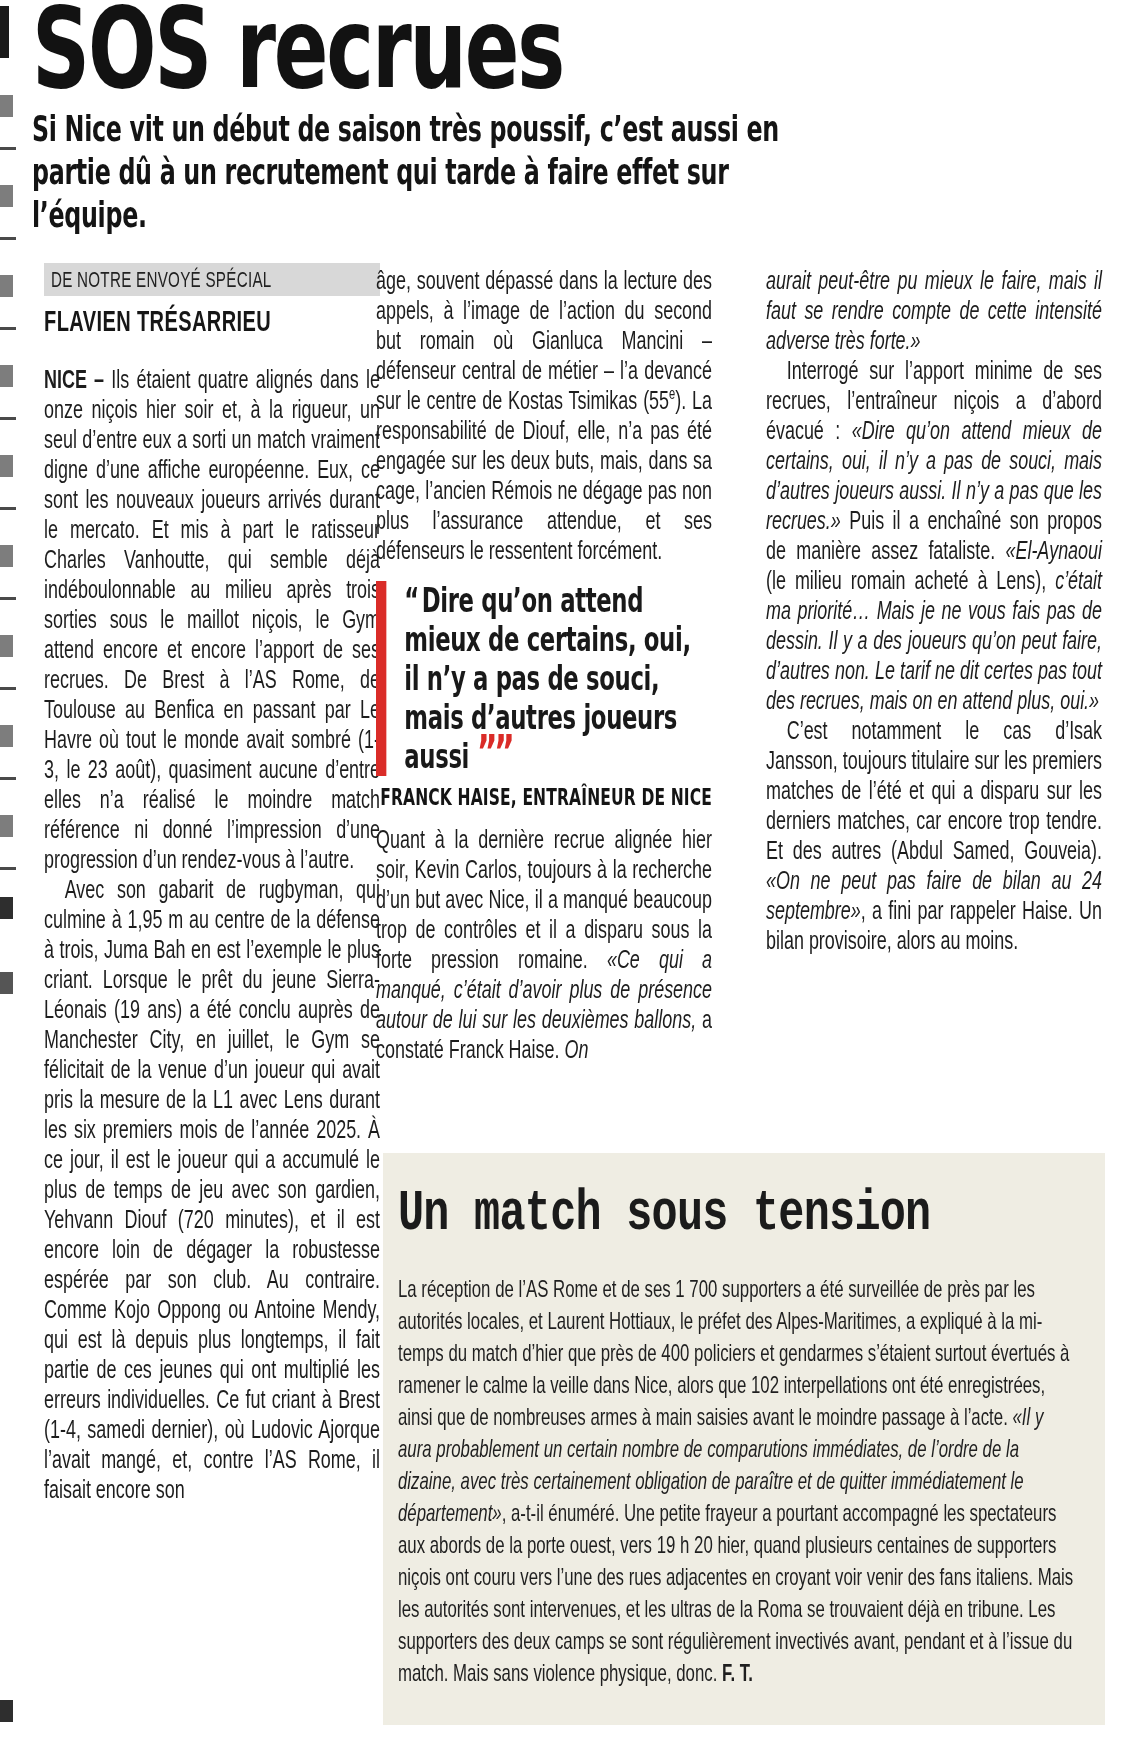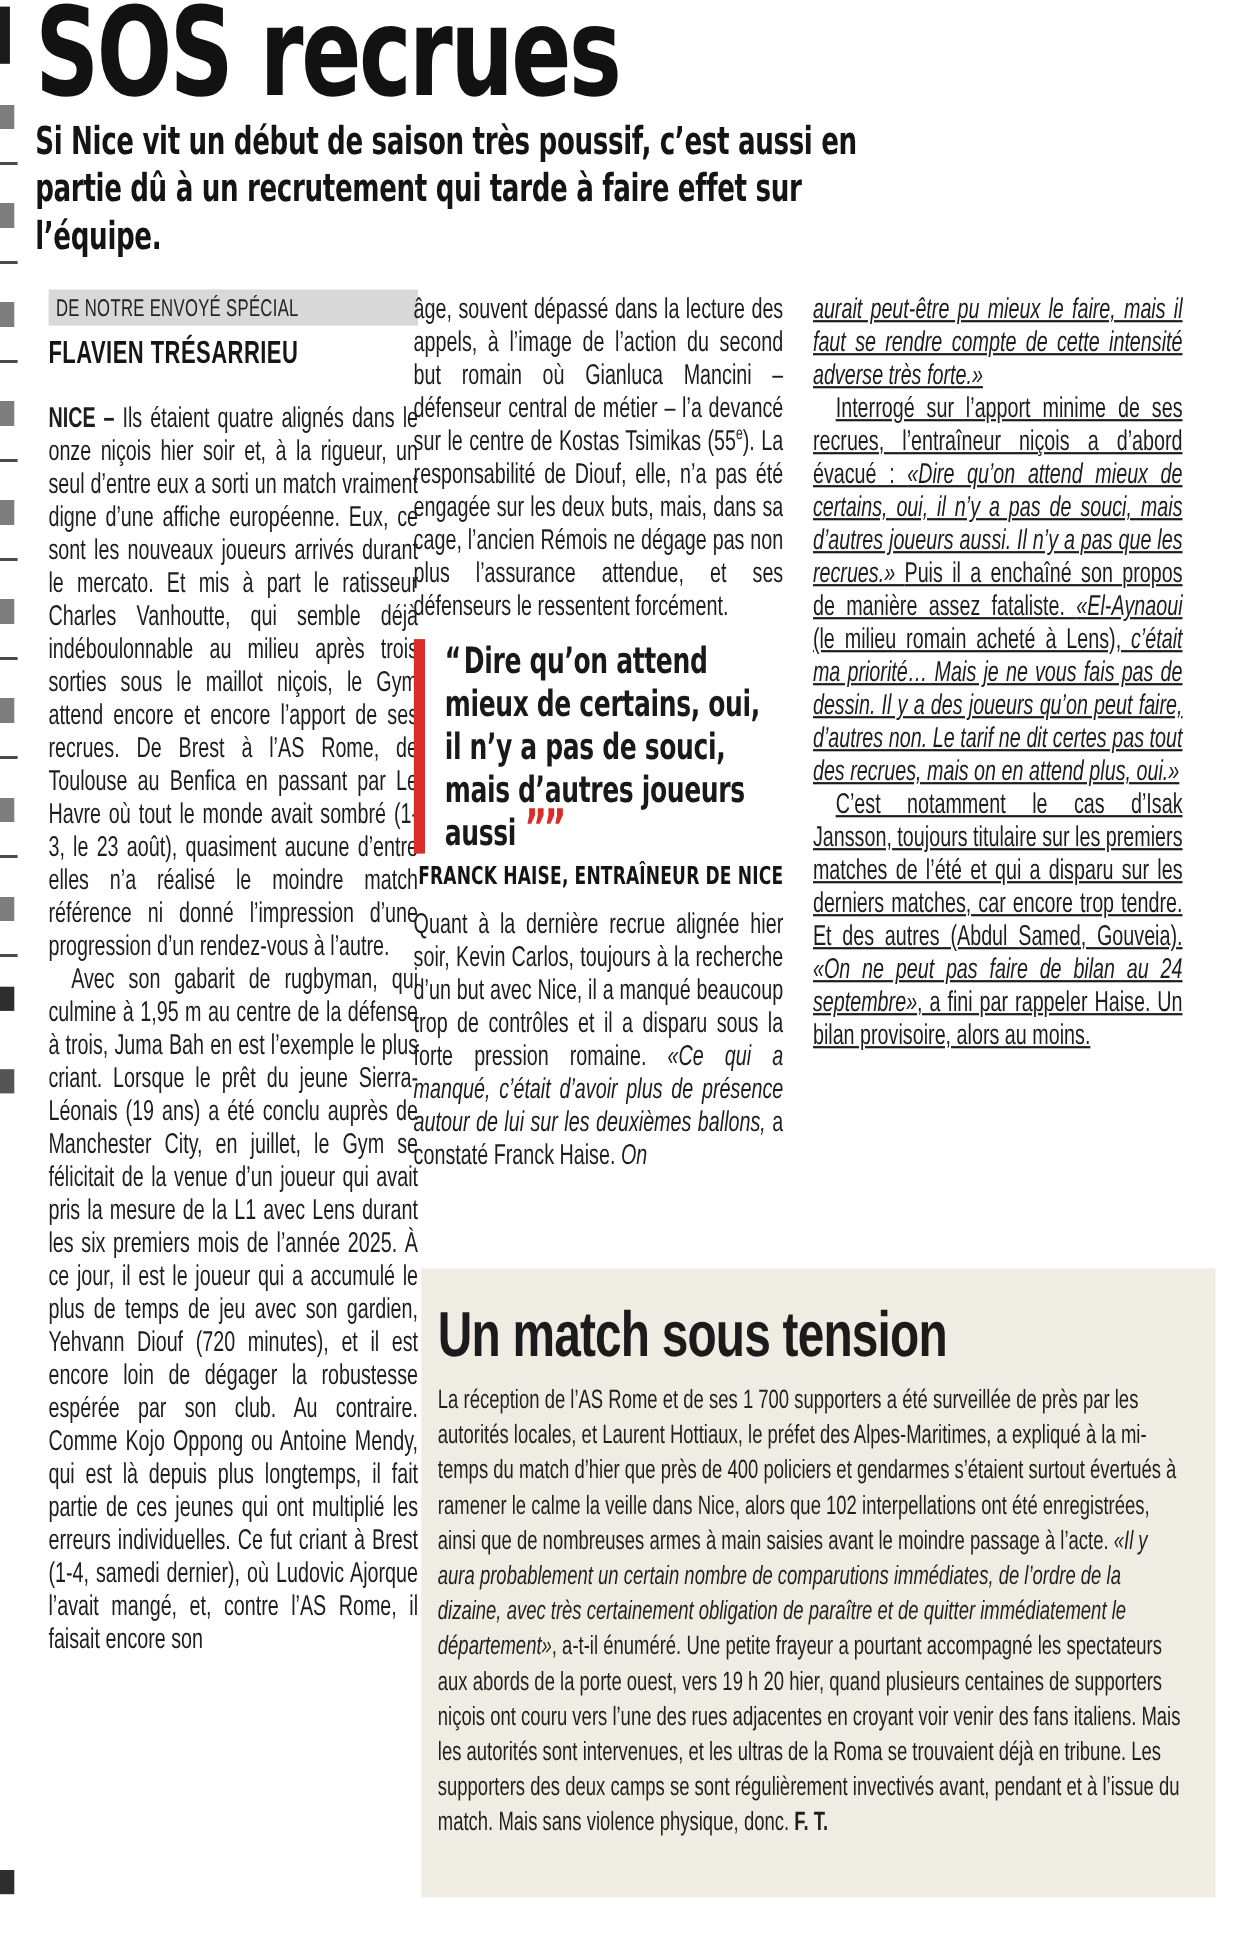--- a/index.html
+++ b/index.html
@@ -35,21 +35,21 @@
 
   .headline{position:absolute;left:32px;top:-12px;margin:0;font-family:"DejaVu Sans",sans-serif;font-weight:bold;color:#121212;}
   .headline .squeeze{transform:scaleX(0.72);font-size:112px;line-height:120px;letter-spacing:-3px;white-space:nowrap;}
 
   .standfirst{position:absolute;left:32px;top:108px;margin:0;font-family:"DejaVu Sans",sans-serif;font-weight:bold;color:#141414;}
   .standfirst .squeeze{transform:scaleX(0.68);width:1160px;font-size:35px;line-height:43px;letter-spacing:-0.5px;}
 
   .col{position:absolute;top:263px;overflow:hidden;}
   .col1{left:44px;width:336px;height:1480px;}
   .col2{left:376px;width:336px;height:890px;}
-  .col3{left:739px;width:338px;height:884px;text-decoration:underline;}
+  .col3{left:766px;width:338px;height:884px;}
   .col-inner{width:487px;transform:scaleX(0.69);transform-origin:0 0;}
 
   .kicker{background:var(--kicker-bg);display:block;padding:4px 10px 3px;font-size:22px;letter-spacing:0.4px;color:#222;}
   .byline{font-size:29px;font-weight:bold;letter-spacing:0.6px;margin-top:9px;color:#161616;}
 
   .body{margin-top:26px;font-size:26px;line-height:30px;text-align:justify;}
   .col2 .body,.col3 .body{margin-top:2px;}
   .para{margin:0;}
   .para.indent{text-indent:30px;}
   .b{font-weight:bold;}
@@ -57,23 +57,23 @@
   sup{font-size:0.62em;vertical-align:super;line-height:0;}
 
   .pullquote{margin:16px 0 14px;}
   .pq-main{border-left:15px solid var(--accent-red);padding-left:26px;}
   .pq-text{font-family:"DejaVu Sans",sans-serif;font-weight:bold;font-size:33px;line-height:39px;color:#191919;text-align:left;letter-spacing:-0.5px;}
   .pq-open{margin-right:4px;}
   .pq-close{color:var(--accent-red);font-size:46px;letter-spacing:-5px;line-height:0;}
   .pq-attr{text-align:right;font-family:"DejaVu Sans",sans-serif;font-weight:bold;font-size:22.5px;letter-spacing:0.2px;margin-top:8px;color:#141414;}
 
   .infobox{position:absolute;left:383px;top:1153px;width:722px;height:572px;background:var(--box-bg);overflow:hidden;}
-  .box-title{margin:30px 0 0 15px;font-family:Liberation Sans, sans-serif;font-weight:bold;color:#1b1b1b;}
+  .box-title{margin:30px 0 0 15px;font-family:Liberation Mono, monospace;font-weight:bold;color:#1b1b1b;}
   .box-title .squeeze{transform:scaleX(0.75);font-size:58px;line-height:62px;letter-spacing:-1px;white-space:nowrap;}
-  .box-body{margin:12px 0 0 15px;width:700px;overflow:hidden;}
+  .box-body{margin:28px 0 0 15px;width:700px;overflow:hidden;}
   .box-inner{width:968px;transform:scaleX(0.70);transform-origin:0 0;font-size:24px;line-height:32px;text-align:left;color:#1f1f1f;}
 </style>
 </head>
 <body>
 
 <div class="page">
 
   <div class="edge-top-bar"></div>
   <div class="edge-marks"></div>
   <div class="edge-mark m1"></div>

